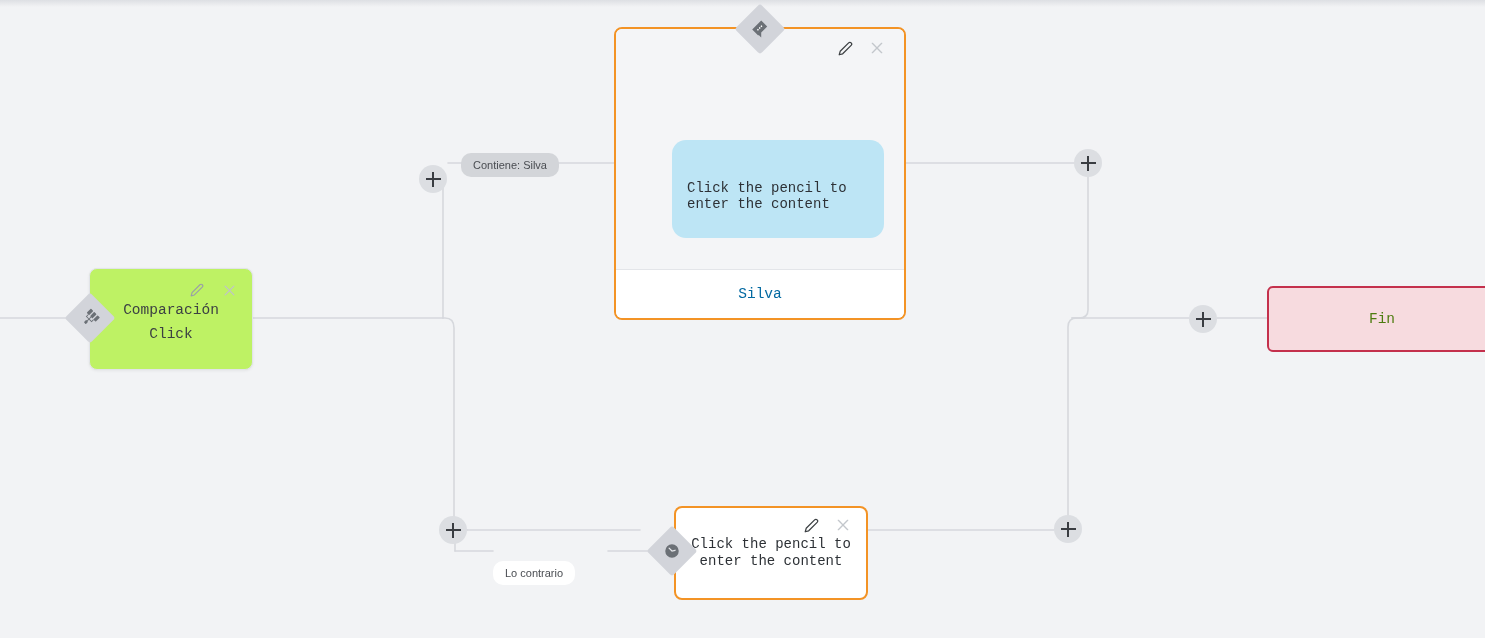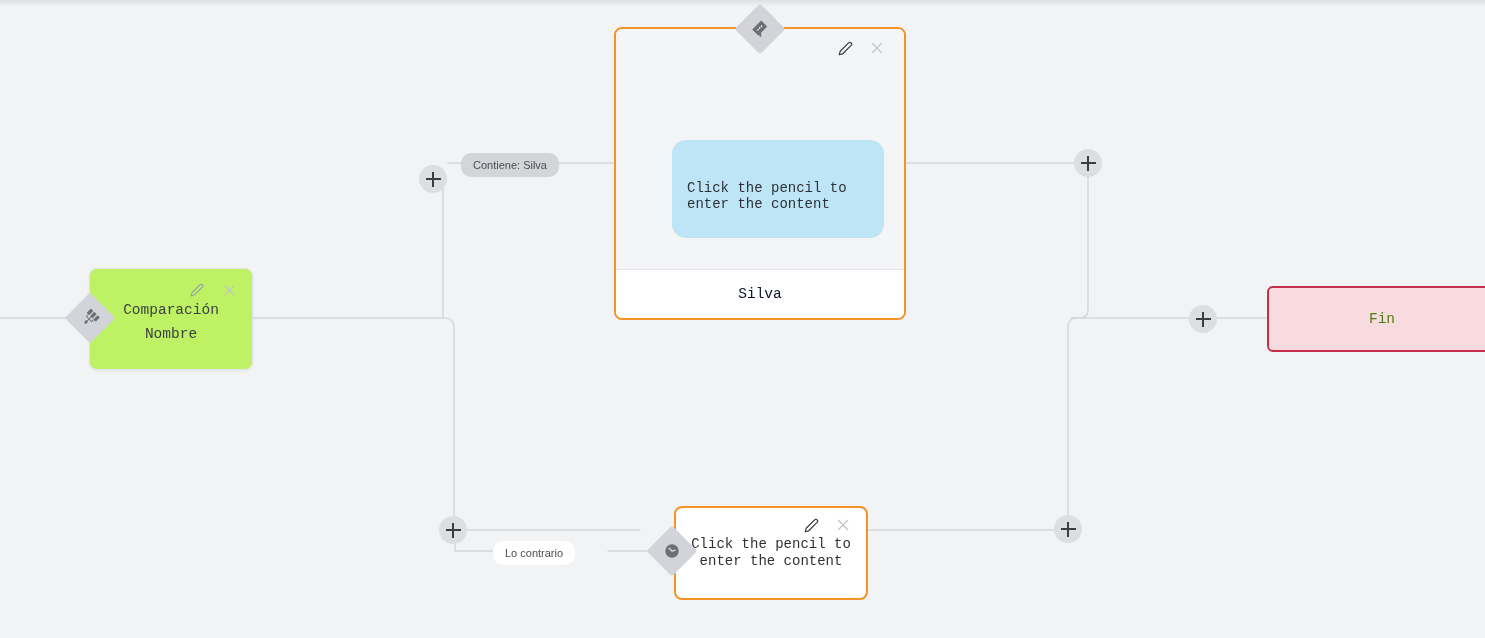--- a/index.html
+++ b/index.html
@@ -100,21 +100,21 @@
   .msg-footer {
     position: absolute;
     left: 0; right: 0; bottom: 0;
     height: 48px;
     background: #ffffff;
     border-top: 1px solid #e3e5e9;
     display: flex;
     align-items: center;
     justify-content: center;
     font-size: 14.5px;
-    color: #0f172a;
+    color: #0369a1;
   }
 
   
   .wait-card {
     left: 674px; top: 506px;
     width: 194px; height: 94px;
     background: #ffffff;
     border: 2px solid #f39325;
     border-radius: 8px;
   }
@@ -203,21 +203,21 @@
     display: flex;
     align-items: center;
     justify-content: center;
     font-size: 11px;
     color: #4a4d52;
     padding: 12px 12px;
     white-space: nowrap;
     box-sizing: border-box;
   }
   .edge-label.grey  { background: #d3d5d9; }
-  .edge-label.white { background: #ffffff; }
+  .edge-label.white { background: #ffffff; margin-top: 20px; }
 </style>
 </head>
 <body>
 
 <div id="top-strip"></div>
 
 <div id="canvas">
 
   <svg id="edges" viewBox="0 0 1485 638" width="1485" height="638">
     <g fill="none" stroke="#d6d8dd" stroke-width="1.6" stroke-linecap="round">
@@ -256,21 +256,21 @@
           <path d="M17 3a2.8 2.8 0 0 1 4 4L7.5 20.5 2 22l1.5-5.5L17 3z"></path>
         </svg>
       </span>
       <span class="tool-btn">
         <svg width="15" height="15" viewBox="0 0 24 24" fill="none" stroke="#bfc3c8" stroke-width="2" stroke-linecap="round">
           <path d="M5 5 L19 19 M19 5 L5 19"></path>
         </svg>
       </span>
     </div>
     <div class="cmp-title">Comparación</div>
-    <div class="cmp-sub">Nombre</div>
+    <div class="cmp-sub">Click</div>
   </div>
 
   <div class="diamond" style="left:72px; top:300px;"></div>
   <div class="diamond-inner" style="left:72px; top:300px;">
     <svg width="16" height="16" viewBox="0 0 24 24" fill="#6b7076">
       <rect x="1" y="10" width="5" height="4" rx="1"></rect>
       <rect x="14" y="3" width="9" height="5" rx="1"></rect>
       <rect x="14" y="10" width="9" height="5" rx="1"></rect>
       <rect x="14" y="17" width="9" height="5" rx="1"></rect>
       <path d="M6 11.4 h3.2 v-5.5 h4.8 v1.3 h-3.5 v4.2 h3.5 v1.3 h-3.5 v4.2 h3.5 v1.3 H9.2 v-5.5 H6z"></path>

